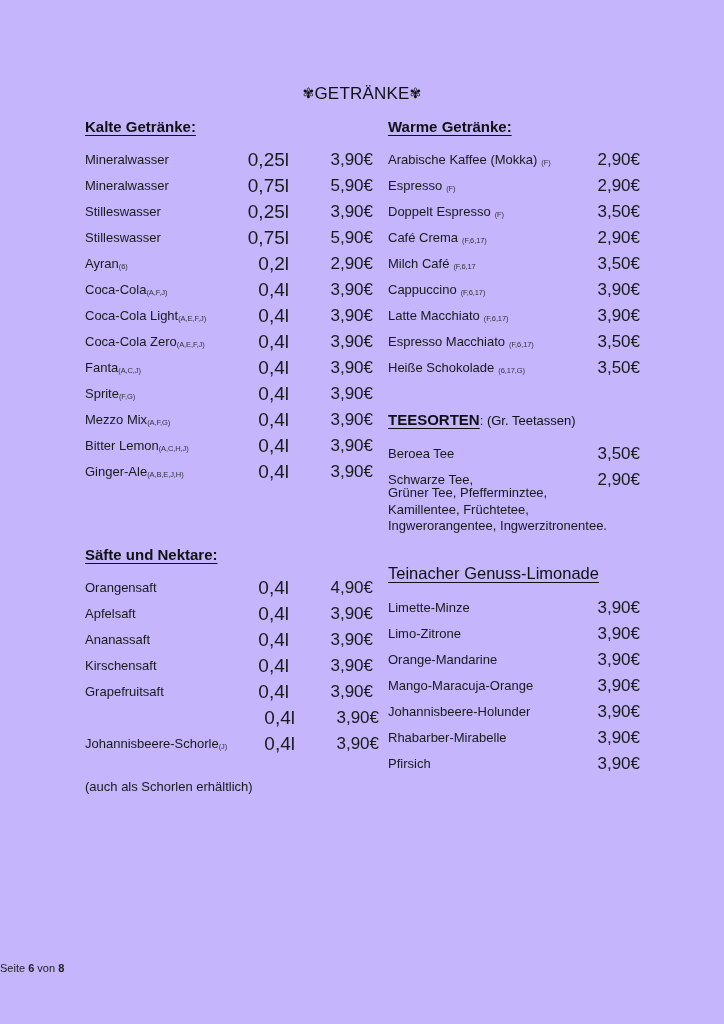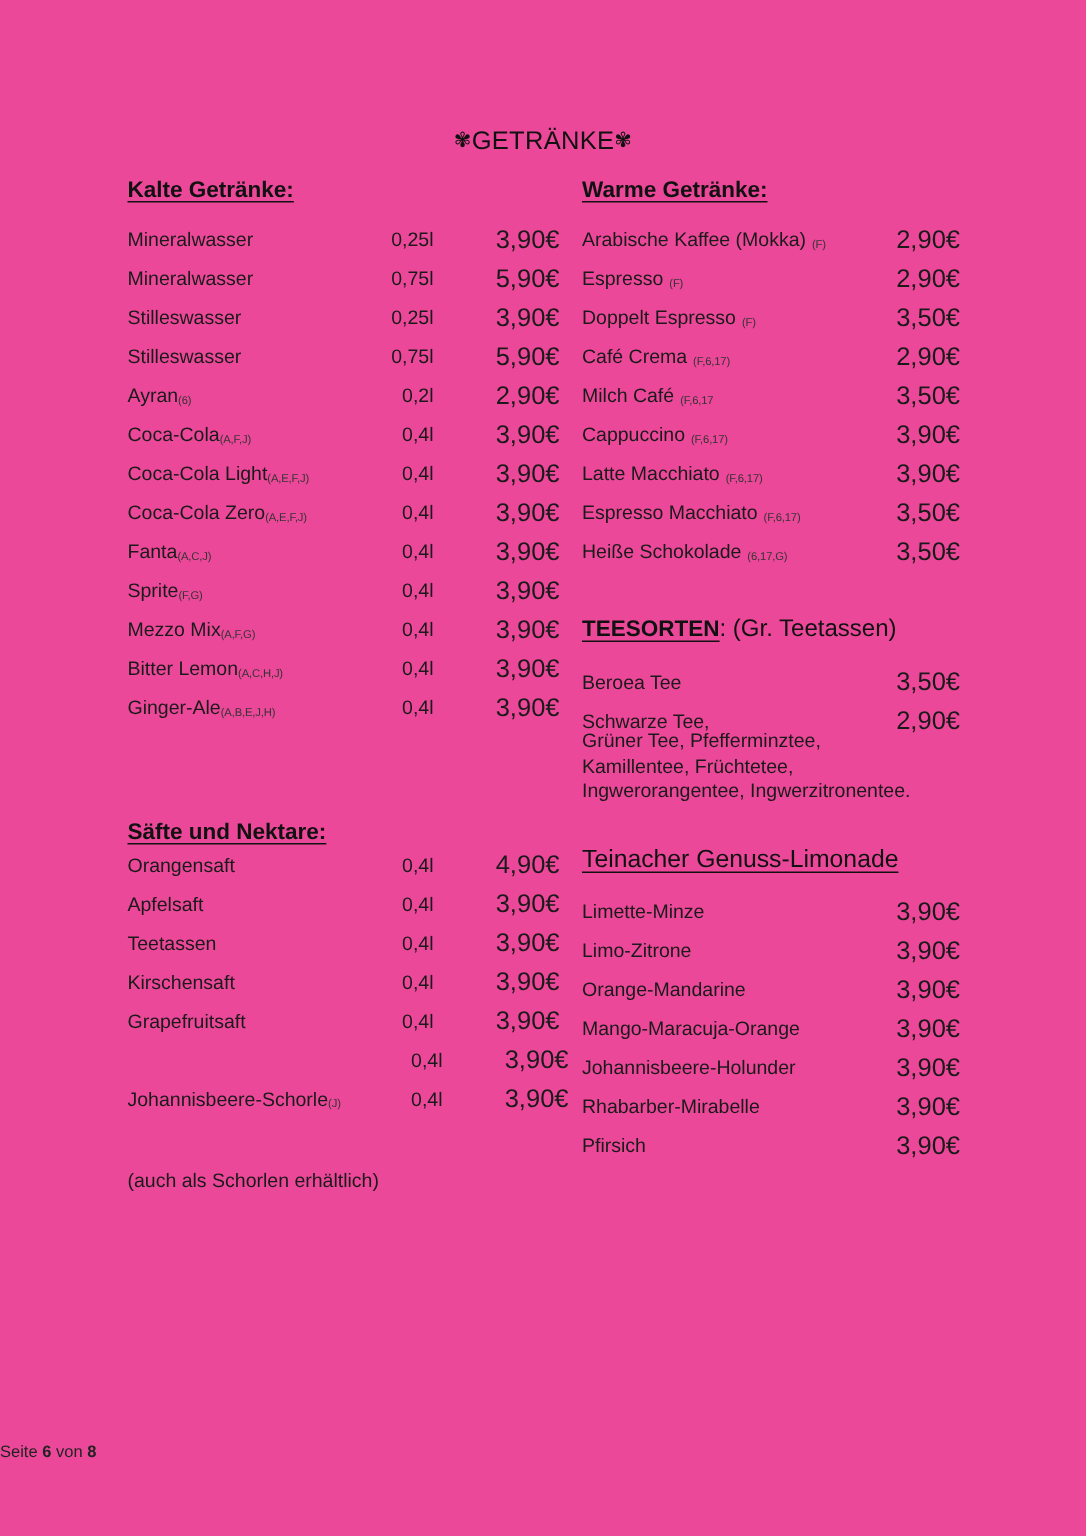--- a/index.html
+++ b/index.html
@@ -13,21 +13,21 @@
     position: relative;
     font-family: "Liberation Sans", sans-serif;
     color: #1a1a1a;
     -webkit-font-smoothing: antialiased;
   }
   .page {
     position: relative;
     width: 724px;
     height: 1024px;
     overflow: hidden;
-    background: #ec4899;
+    background: #c4b5fd;
   }
 
   
   .doc-title {
     position: absolute;
     top: 84px;
     left: 0;
     width: 724px;
     text-align: center;
     font-size: 17px;
@@ -69,21 +69,21 @@
     margin: 0;
     padding: 0;
   }
   .sec-head.big {
     font-size: 16.5px;
     font-weight: normal;
   }
   .sec-head .suffix {
     text-decoration: none;
     font-weight: normal;
-    font-size: 16px;
+    font-size: 13px;
   }
   .sec-head .u-part {
     text-decoration: underline;
     text-underline-offset: 3px;
   }
   .sec-head.splitunder { text-decoration: none; }
 
   
   .rows { position: relative; width: 100%; }
   .row {
@@ -105,21 +105,21 @@
     font-size: 7.5px;
     vertical-align: -1px;
     letter-spacing: -0.1px;
     color: #333;
   }
   .alrg.spaced { margin-left: 4px; }
 
   .size {
     position: absolute;
     top: 0;
-    font-size: 13px;
+    font-size: 19px;
     text-align: right;
   }
   .price {
     position: absolute;
     top: 0;
     font-size: 17px;
     text-align: right;
   }
 
   
@@ -234,33 +234,33 @@
           <div class="row">
             <span class="name">Ginger-Ale<span class="alrg">(A,B,E,J,H)</span></span>
             <span class="size">0,4l</span>
             <span class="price">3,90€</span>
           </div>
         </div>
     </div>
 
     <div class="block" id="block-juices" style="top:546px;">
       <div class="sec-head">Säfte und Nektare:</div>
-      <div class="rows" id="rows-juices" style="margin-top:1px;">
+      <div class="rows" id="rows-juices" style="margin-top:12px;">
           <div class="row">
             <span class="name">Orangensaft</span>
             <span class="size">0,4l</span>
             <span class="price">4,90€</span>
           </div>
           <div class="row">
             <span class="name">Apfelsaft</span>
             <span class="size">0,4l</span>
             <span class="price">3,90€</span>
           </div>
           <div class="row">
-            <span class="name">Teetassen</span>
+            <span class="name">Ananassaft</span>
             <span class="size">0,4l</span>
             <span class="price">3,90€</span>
           </div>
           <div class="row">
             <span class="name">Kirschensaft</span>
             <span class="size">0,4l</span>
             <span class="price">3,90€</span>
           </div>
           <div class="row">
             <span class="name">Grapefruitsaft</span>

